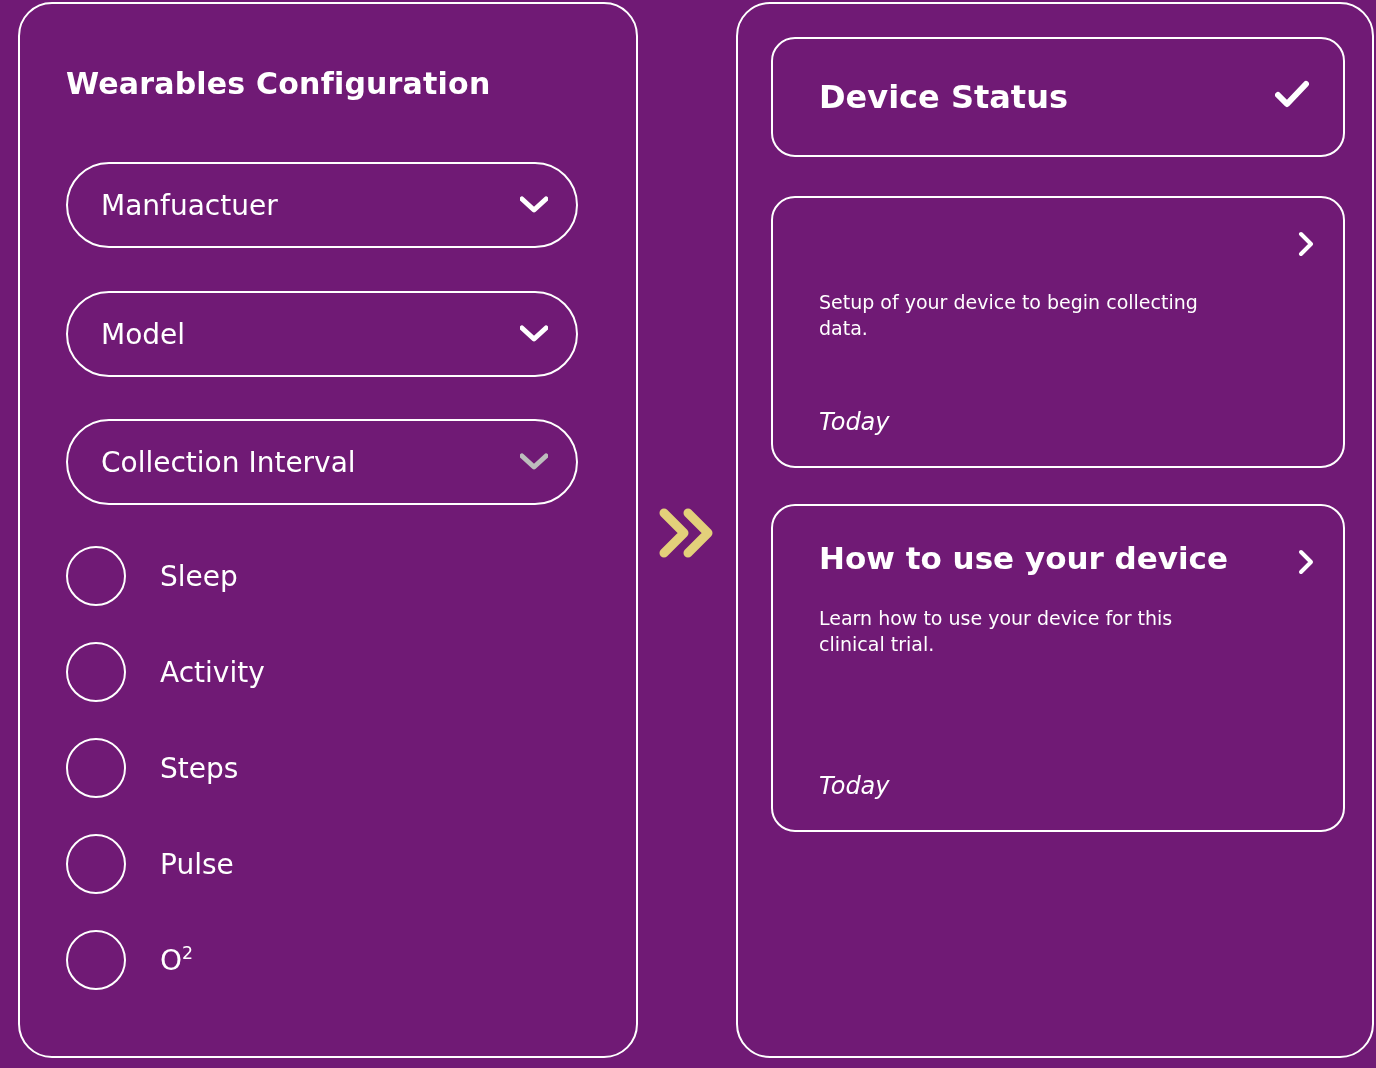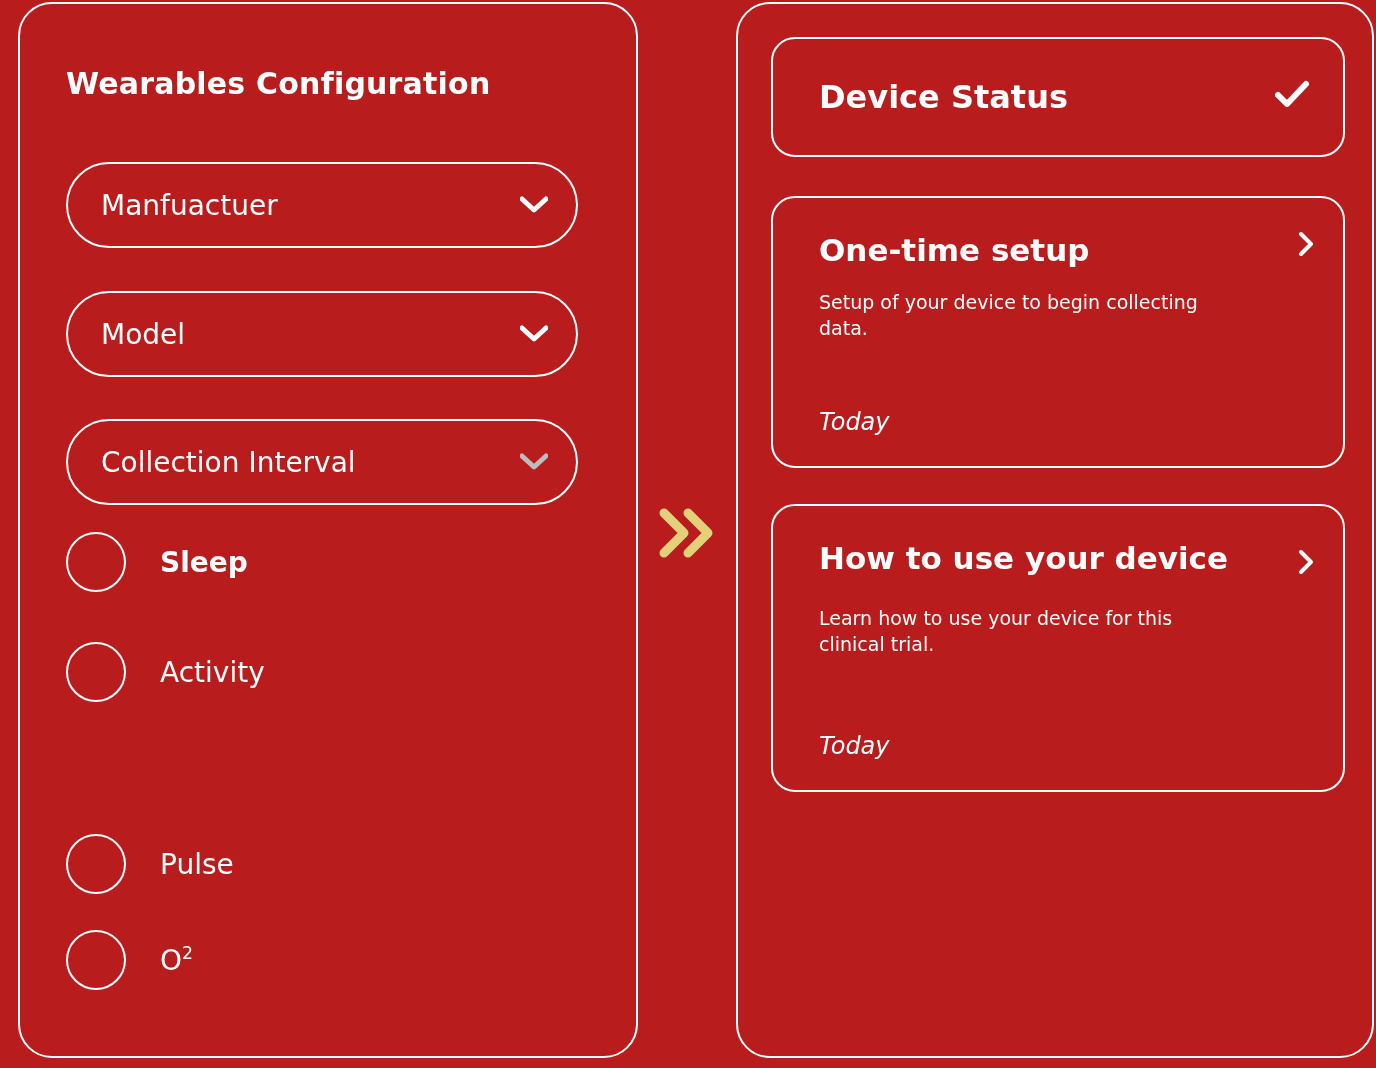--- a/index.html
+++ b/index.html
@@ -12,21 +12,21 @@
     height: 1068px;
     font-family: "DejaVu Sans", sans-serif;
     color: #ffffff;
     overflow: hidden;
   }
 
   .stage {
     position: relative;
     width: 1376px;
     height: 1068px;
-    background: #b91c1c;
+    background: #701a75;
   }
 
   
   .left-panel {
     position: absolute;
     left: 18px;
     top: 2px;
     width: 620px;
     height: 1056px;
     border: 2px solid #ffffff;
@@ -99,21 +99,21 @@
   .check-row .opt-label {
     position: absolute;
     left: 94px;
     top: 50%;
     transform: translateY(-50%);
     font-size: 28px;
     color: #ffffff;
     white-space: nowrap;
   }
 
-  #opt-0 { top: 528px; font-weight: bold; }
+  #opt-0 { top: 542px; }
   #opt-1 { top: 638px; }
   #opt-2 { top: 734px; }
   #opt-3 { top: 830px; text-align: right; }
   #opt-4 { top: 926px; }
 
   
   .arrow {
     position: absolute;
     left: 655px;
     top: 500px;
@@ -162,21 +162,21 @@
   .status-check {
     position: absolute;
     right: 34px;
     top: 50%;
     transform: translateY(-50%);
     width: 34px;
     height: 34px;
   }
 
   #card-0 { top: 192px; height: 272px; }
-  #card-1 { top: 500px; height: 288px; }
+  #card-1 { top: 500px; height: 328px; }
 
   .card .card-head {
     position: absolute;
     left: 46px;
     top: 34px;
     font-size: 31px;
     font-weight: bold;
     white-space: nowrap;
   }
   .card .card-desc {
@@ -250,20 +250,24 @@
     <div class="check-row" id="opt-0">
       <span class="circle"></span>
       <span class="opt-label">Sleep</span>
     </div>
 
     <div class="check-row" id="opt-1">
       <span class="circle"></span>
       <span class="opt-label">Activity</span>
     </div>
 
+    <div class="check-row" id="opt-2">
+      <span class="circle"></span>
+      <span class="opt-label">Steps</span>
+    </div>
 
     <div class="check-row" id="opt-3">
       <span class="circle"></span>
       <span class="opt-label">Pulse</span>
     </div>
 
     <div class="check-row" id="opt-4">
       <span class="circle"></span>
       <span class="opt-label"><span>O</span><span class="sup">2</span></span>
     </div>
@@ -282,21 +286,20 @@
     <div class="card" id="card-status">
       <span class="card-title">Device Status</span>
       <span class="status-check">
         <svg width="34" height="28" viewBox="0 0 34 28" fill="none" xmlns="http://www.w3.org/2000/svg">
           <path d="M3 15 L12 24 L31 4" stroke="#ffffff" stroke-width="6" stroke-linecap="round" stroke-linejoin="round"></path>
         </svg>
       </span>
     </div>
 
     <div class="card" id="card-0">
-      <span class="card-head">One-time setup</span>
       <span class="card-chev">
         <svg width="16" height="26" viewBox="0 0 16 26" fill="none" xmlns="http://www.w3.org/2000/svg">
           <path d="M3 3 L13 13 L3 23" stroke="#ffffff" stroke-width="4" stroke-linecap="round" stroke-linejoin="round"></path>
         </svg>
       </span>
       <div class="card-desc">Setup of your device to begin collecting data.</div>
       <div class="card-date">Today</div>
     </div>
 
     <div class="card" id="card-1">

